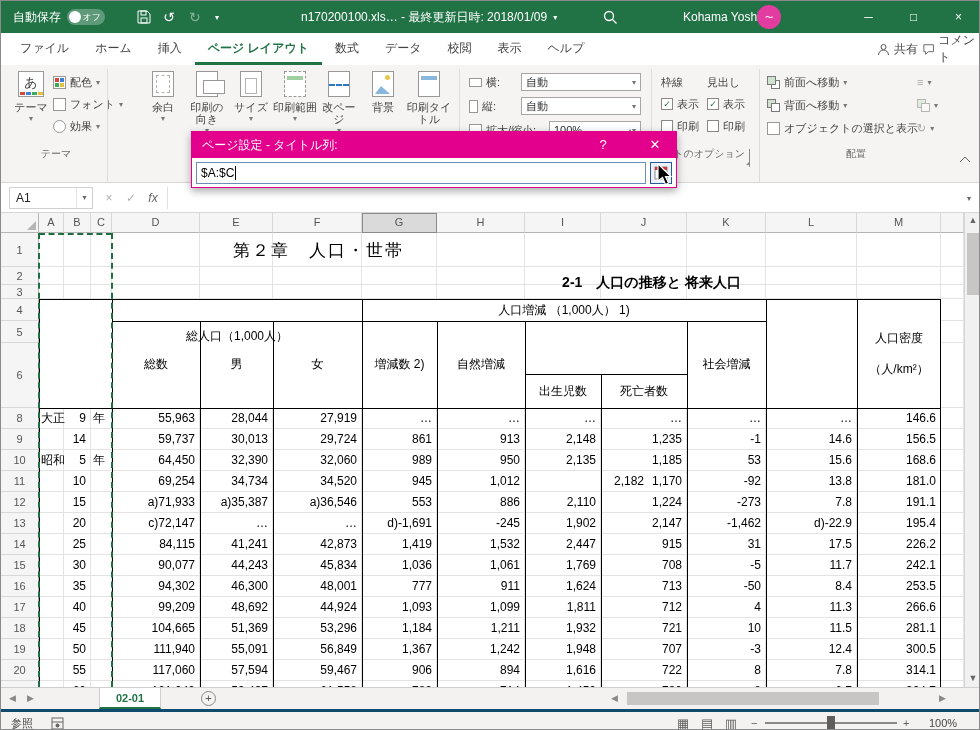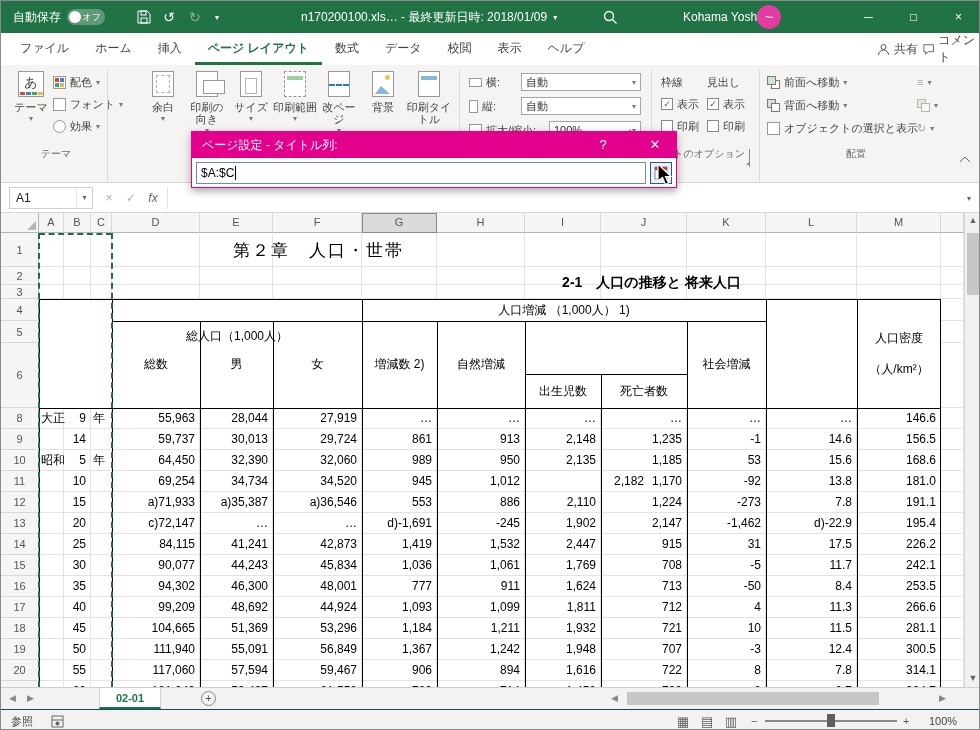--- a/index.html
+++ b/index.html
@@ -75,21 +75,21 @@
   .cell{position:absolute;font-size:12px;color:#000;white-space:nowrap}
   .cell.ar{text-align:right;padding-right:5px}
   .cell.al{text-align:left;padding-left:2px}
   
   .vscroll{position:absolute;left:963px;top:212px;width:17px;height:474px;background:#f1f1f1;border-left:1px solid #d6d6d6;font-size:9px;color:#666}
   .vthumb{position:absolute;left:2px;width:12px;background:#c8c6c4}
   .sheettabs{position:absolute;left:0;top:686px;width:980px;height:22px;background:#f3f2f1;border-top:1px solid #cfcfcf;font-size:11px;color:#555}
   .stab{position:absolute;left:98px;top:0;width:62px;height:21px;background:#fff;color:#217346;font-weight:bold;text-align:center;line-height:20px;border-right:1px solid #d0d0d0;border-left:1px solid #d0d0d0;border-bottom:2px solid #217346}
   .addsheet{position:absolute;left:200px;top:3px;width:15px;height:15px;border:1px solid #8a8886;border-radius:50%;text-align:center;line-height:13px;color:#555}
   .hthumb{position:absolute;top:4px;height:13px;background:#c8c6c4}
-  .statusbar{position:absolute;left:0;top:708px;width:980px;height:22px;background:#f3f2f1;border-top:1px solid #0c4a6e;font-size:11px;color:#444}
+  .statusbar{position:absolute;left:0;top:708px;width:980px;height:22px;background:#f3f2f1;border-top:3px solid #0c4a6e;font-size:11px;color:#444}
   .sb-item{position:absolute;top:0;height:22px;display:flex;align-items:center}
   .viewicn{font-size:13px;color:#605e5c}
   .zoomtrack{position:absolute;top:10px;height:2px;background:#8a8886}
   .zoomthumb{position:absolute;top:4px;width:8px;height:13px;background:#605e5c}
   
   .dialog{position:absolute;left:190px;top:130px;width:486px;height:57px;z-index:100;box-shadow:0 3px 8px rgba(0,0,0,.35);background:#fff;border:1px solid #e3008c}
   .dlg-title{position:absolute;left:0;top:0;right:0;height:26px;background:#e3008c;color:#fff;font-size:12px;display:flex;align-items:center;padding-left:10px}
   .dlg-help{position:absolute;right:60px;top:0;width:26px;height:26px;text-align:center;line-height:26px;font-size:13px}
   .dlg-close{position:absolute;right:6px;top:0;width:30px;height:26px;text-align:center;line-height:26px;font-size:13px}
   .dlg-body{position:absolute;left:0;top:26px;right:0;bottom:0;background:#fff}

